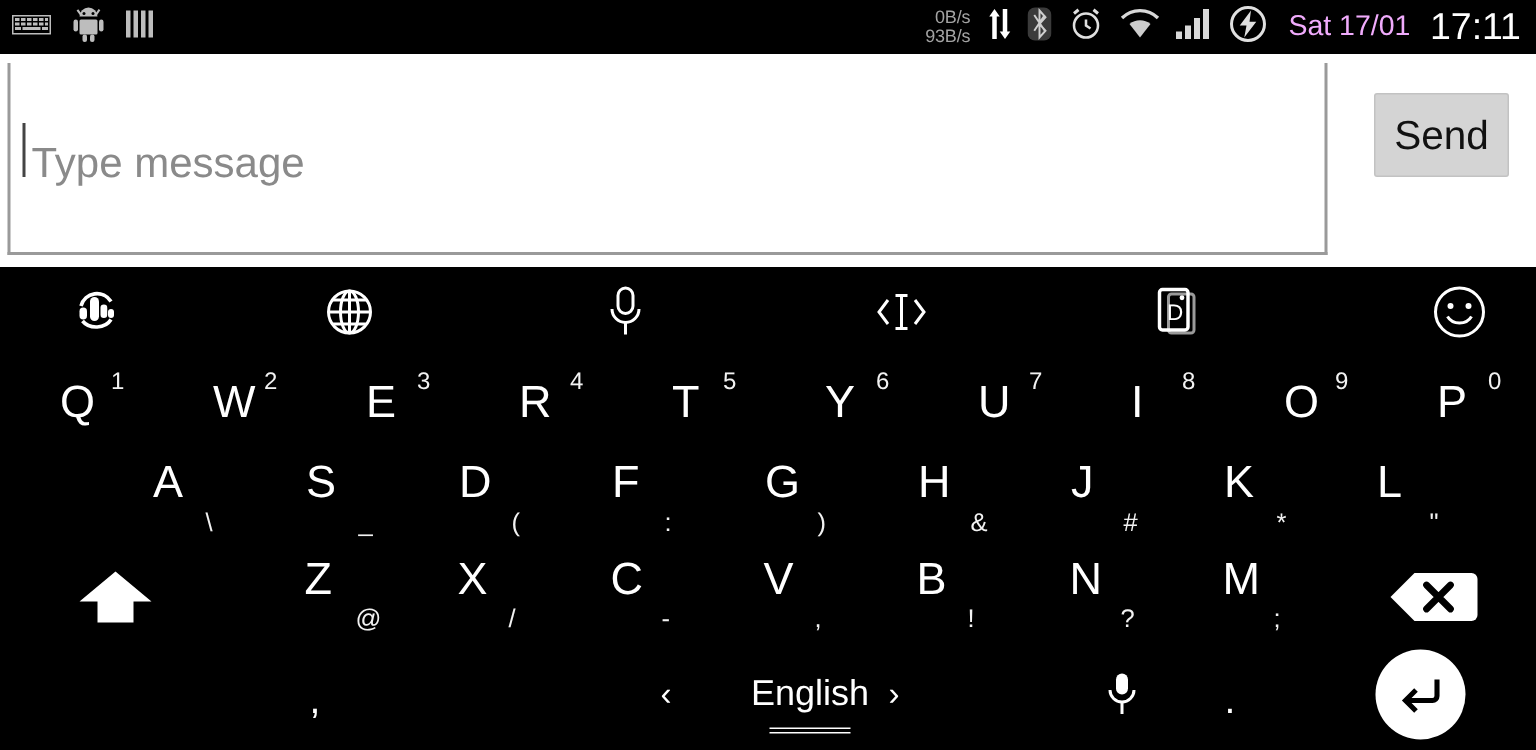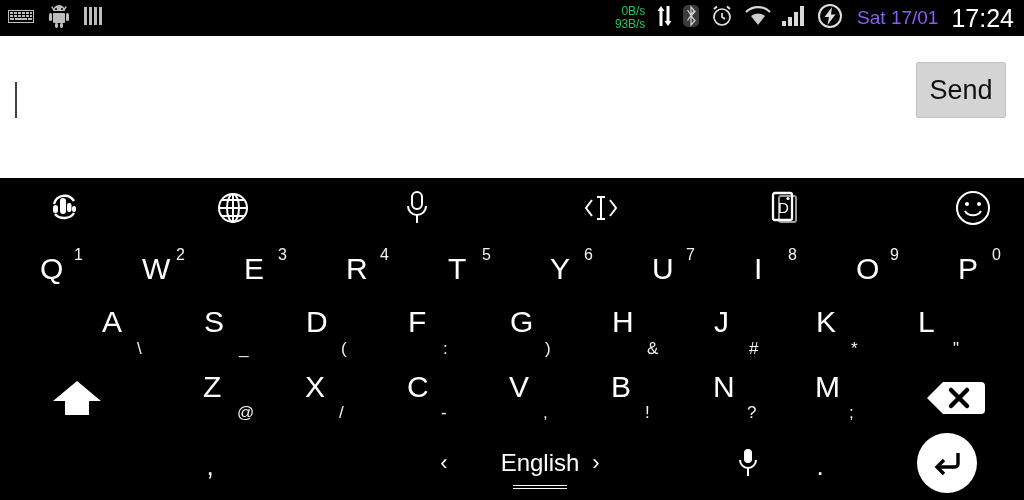--- a/index.html
+++ b/index.html
@@ -44,26 +44,26 @@
     display: flex;
     align-items: center;
     gap: 11px;
   }
   .sb-rate {
     display: flex;
     flex-direction: column;
     align-items: flex-end;
     line-height: 13px;
     font-size: 12px;
-    color: #22c55e;
+    color: #a3a3a3;
     letter-spacing: -0.1px;
   }
   .sb-date {
     font-size: 19px;
-    color: #8b5cf6;
+    color: #f0abfc;
     letter-spacing: 0px;
     padding-left: 3px;
   }
   .sb-time {
     font-size: 25px;
     color: #ffffff;
     letter-spacing: 0px;
     padding-left: 2px;
   }
   .ico { display: block; }
@@ -337,25 +337,26 @@
           </g>
         </svg>
       </span>
       <span class="ico">
         <svg width="26" height="26" viewBox="0 0 26 26">
           <circle cx="13" cy="13" r="11" fill="none" stroke="#e0e0e0" stroke-width="2"></circle>
           <path d="M15 4 L7.5 14 H12 L10.5 22 L18.5 11.5 H14 Z" fill="#e0e0e0"></path>
         </svg>
       </span>
       <span class="sb-date">Sat 17/01</span>
-      <span class="sb-time">17:24</span>
+      <span class="sb-time">17:11</span>
     </div>
   </div>
 
   <div id="compose">
+    <input id="message-input" type="text" placeholder="Type message" style="">
     <div id="caret"></div>
     <button id="send-button">Send</button>
   </div>
 
   <div id="keyboard">
 
     <div id="kb-toolbar">
       <div class="tool" style="left:30px">
         <svg width="34" height="36" viewBox="0 0 34 36">
           <path d="M6 14 a11 11 0 0 1 20 -3" fill="none" stroke="#ffffff" stroke-width="2.4"></path>

